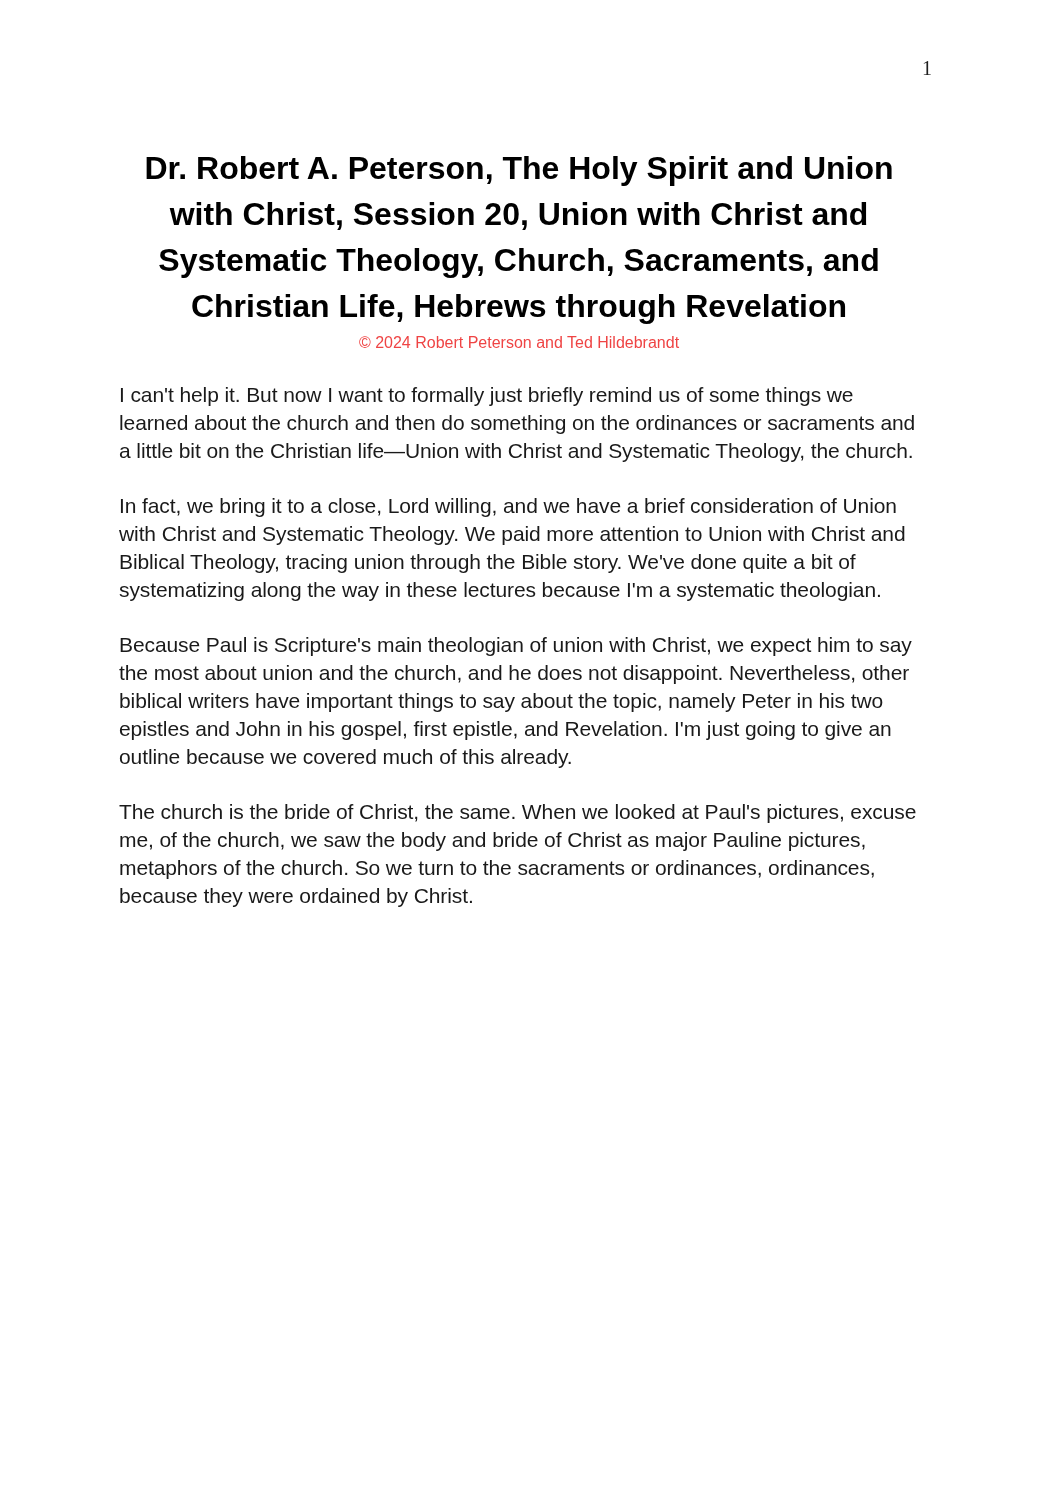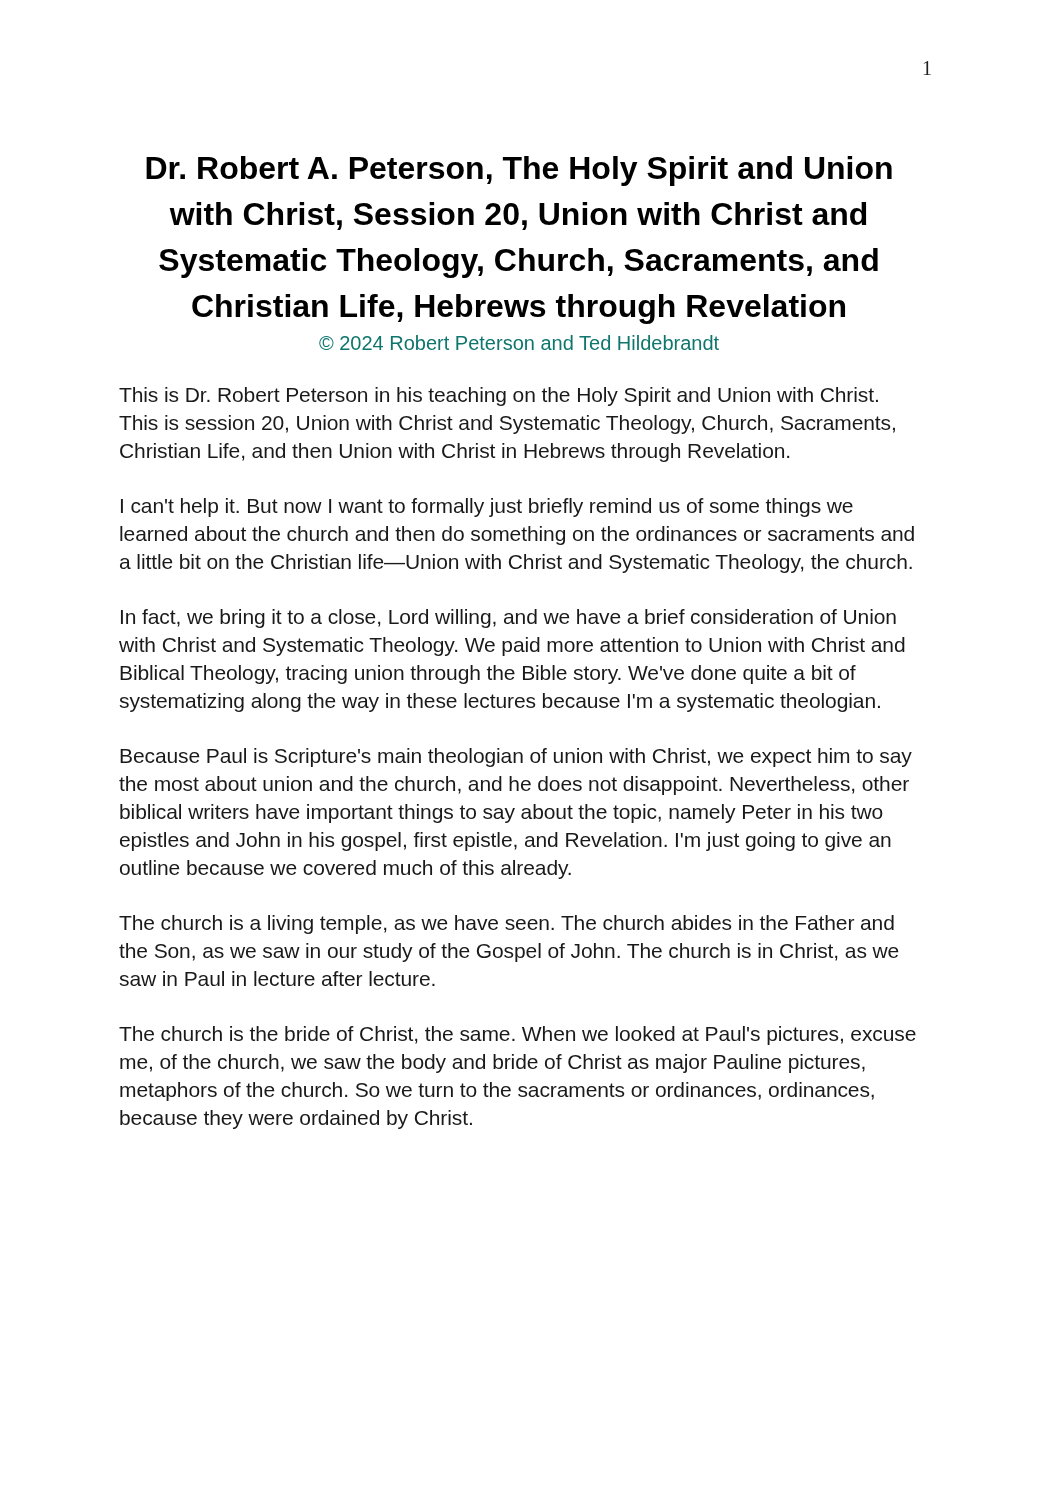--- a/index.html
+++ b/index.html
@@ -37,24 +37,24 @@
     margin: 0;
     font-size: 32px;
     font-weight: bold;
     line-height: 46px;
     text-align: center;
     color: #000000;
     letter-spacing: 0;
   }
   .copyright {
     margin: 0;
-    font-size: 20px;
+    font-size: 16px;
     line-height: 28px;
     text-align: center;
-    color: #0f766e;
+    color: #ef4444;
   }
   .doc-body {
     margin-top: 24px;
   }
   .doc-body p {
     margin: 0 0 27px 0;
     font-size: 21px;
     line-height: 28px;
     letter-spacing: -0.1px;
     color: #1a1a1a;
@@ -67,23 +67,21 @@
 
   <div class="page-number">1</div>
 
   <div class="content">
 
     <h1 class="doc-title">Dr. Robert A. Peterson, The Holy Spirit and Union with Christ, Session 20, Union with Christ and Systematic Theology, Church, Sacraments, and Christian Life, Hebrews through Revelation</h1>
 
     <div class="copyright">© 2024 Robert Peterson and Ted Hildebrandt</div>
 
     <div class="doc-body">
-      <p>This is Dr. Robert Peterson in his teaching on the Holy Spirit and Union with Christ. This is session 20, Union with Christ and Systematic Theology, Church, Sacraments, Christian Life, and then Union with Christ in Hebrews through Revelation.</p>
       <p>I can't help it. But now I want to formally just briefly remind us of some things we learned about the church and then do something on the ordinances or sacraments and a little bit on the Christian life—Union with Christ and Systematic Theology, the church.</p>
       <p>In fact, we bring it to a close, Lord willing, and we have a brief consideration of Union with Christ and Systematic Theology. We paid more attention to Union with Christ and Biblical Theology, tracing union through the Bible story. We've done quite a bit of systematizing along the way in these lectures because I'm a systematic theologian.</p>
       <p>Because Paul is Scripture's main theologian of union with Christ, we expect him to say the most about union and the church, and he does not disappoint. Nevertheless, other biblical writers have important things to say about the topic, namely Peter in his two epistles and John in his gospel, first epistle, and Revelation. I'm just going to give an outline because we covered much of this already.</p>
-      <p>The church is a living temple, as we have seen. The church abides in the Father and the Son, as we saw in our study of the Gospel of John. The church is in Christ, as we saw in Paul in lecture after lecture.</p>
       <p>The church is the bride of Christ, the same. When we looked at Paul's pictures, excuse me, of the church, we saw the body and bride of Christ as major Pauline pictures, metaphors of the church. So we turn to the sacraments or ordinances, ordinances, because they were ordained by Christ.</p>
     </div>
 
   </div>
 
 </div>
 
 </body></html>

